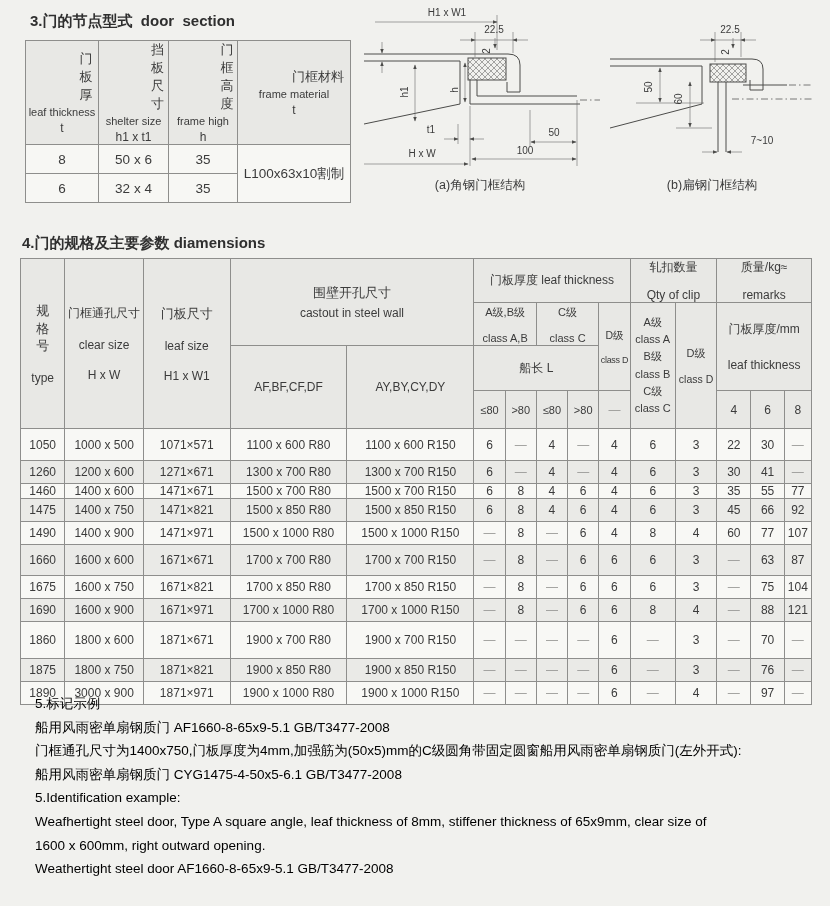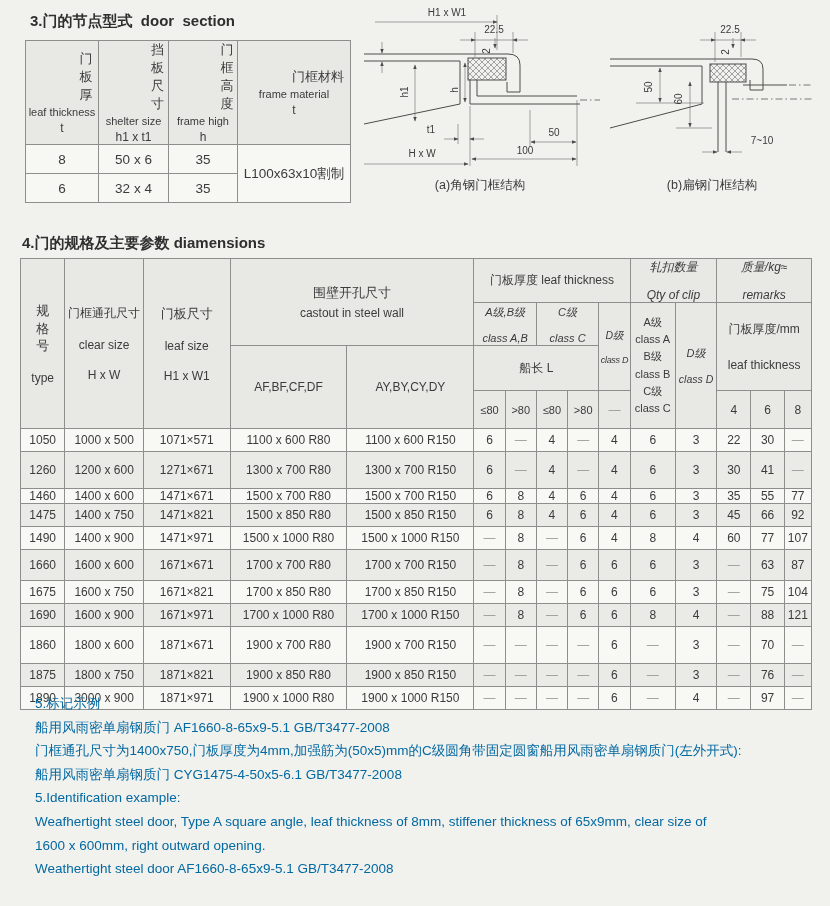--- a/index.html
+++ b/index.html
@@ -21,34 +21,34 @@
   .t3 thead .cn { font-size:13px;margin-left:48px; }
   .t3 thead .en { font-size:11px; margin-top:2px; }
   .t3 thead .sym { font-size:12px; margin-top:3px; }
   .t3 tbody td { background:#f7f7f4; font-size:13.5px; }
   
   .t4 { width:792px; }
   .t4 thead td { background:#e8e8e5; font-size:12px; }
   .t4 tbody td { font-size:12px; background:#f8f8f5; }
   .t4 tbody tr:nth-child(even) td { background:#eaeae7; }
   .stack { display:flex; flex-direction:column; justify-content:center; align-items:center; height:100%; }
-  .g18 { gap:16px; } .g6 { gap:4px; } .g2 { gap:12px;font-style:italic; } .g14 { gap:20px; }
+  .g18 { gap:16px; } .g6 { gap:4px; } .g2 { gap:12px; } .g14 { gap:20px; }
   .f13 { font-size:13px; } .f12 { font-size:12px; } .f11 { font-size:11px; }
   .f10 { font-size:10.5px; } .f9 { font-size:9px; letter-spacing:-0.3px; }
   .vert { line-height:1.35; font-size:13px; }
   .abc-cell { line-height:1.55; font-size:11px; }
   .dash { color:#9a9a98; }
   
   svg .ln { stroke:#4c4c4a; stroke-width:1; fill:none; }
   svg .thin { stroke:#6a6a68; stroke-width:0.6; fill:none; }
   svg .dd { stroke:#5a5a58; stroke-width:0.8; fill:none; stroke-dasharray:7 3 1.5 3; }
   svg text { fill:#3b3b3b; font-size:10px; font-family:"Liberation Sans",sans-serif; }
   svg .cap { font-size:12.5px; }
   
-  .s5 { font-size:13.5px; line-height:23.6px; white-space:pre; color:#0369a1; }
+  .s5 { font-size:13.5px; line-height:23.6px; white-space:pre; color:#000000; }
 </style>
 </head>
 <body>
 
 <div class="abs sec-title" style="left:30px; top:12px;">3.门的节点型式  door  section</div>
 
 <table class="abs t3" style="left:25px; top:40px;">
   <colgroup>
       <col style="width:73px">
       <col style="width:70px">
@@ -318,38 +318,38 @@
       <td><span class="f11">&gt;80</span></td>
       <td><span class="f11">≤80</span></td>
       <td><span class="f11">&gt;80</span></td>
       <td class="dash"><span>—</span></td>
       <td><span>4</span></td>
       <td><span>6</span></td>
       <td><span>8</span></td>
     </tr>
   </thead>
   <tbody>
-      <tr style="height: 23px;">
+      <tr style="height: 32px;">
         <td>1050</td>
         <td>1000 x 500</td>
         <td>1071×571</td>
         <td>1100 x 600 R80</td>
         <td>1100 x 600 R150</td>
         <td>6</td>
         <td class="dash">—</td>
         <td>4</td>
         <td class="dash">—</td>
         <td>4</td>
         <td>6</td>
         <td>3</td>
         <td>22</td>
         <td>30</td>
         <td class="dash">—</td>
       </tr>
-      <tr style="height: 37px;">
+      <tr style="height: 23px;">
         <td>1260</td>
         <td>1200 x 600</td>
         <td>1271×671</td>
         <td>1300 x 700 R80</td>
         <td>1300 x 700 R150</td>
         <td>6</td>
         <td class="dash">—</td>
         <td>4</td>
         <td class="dash">—</td>
         <td>4</td>

